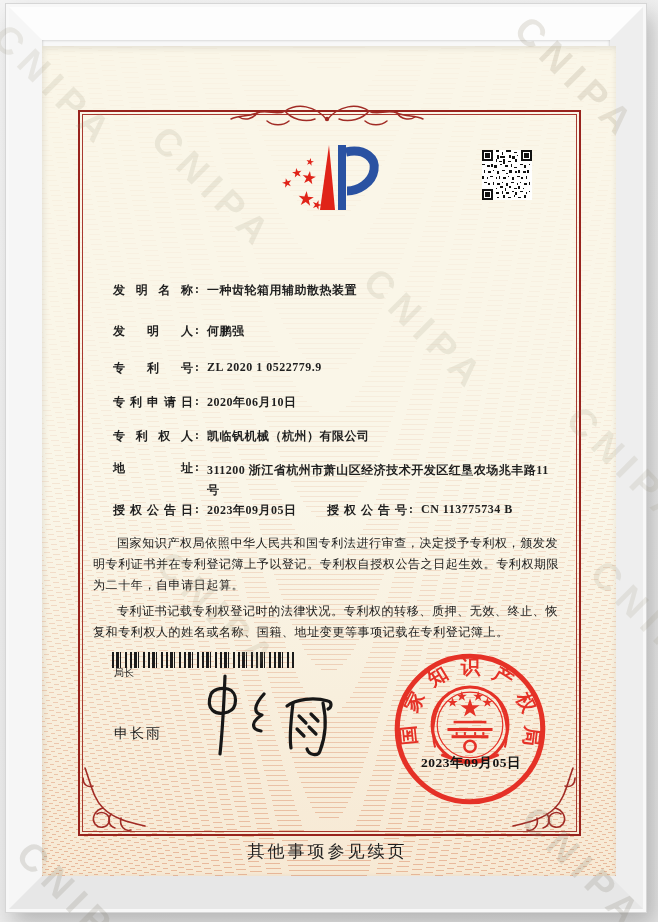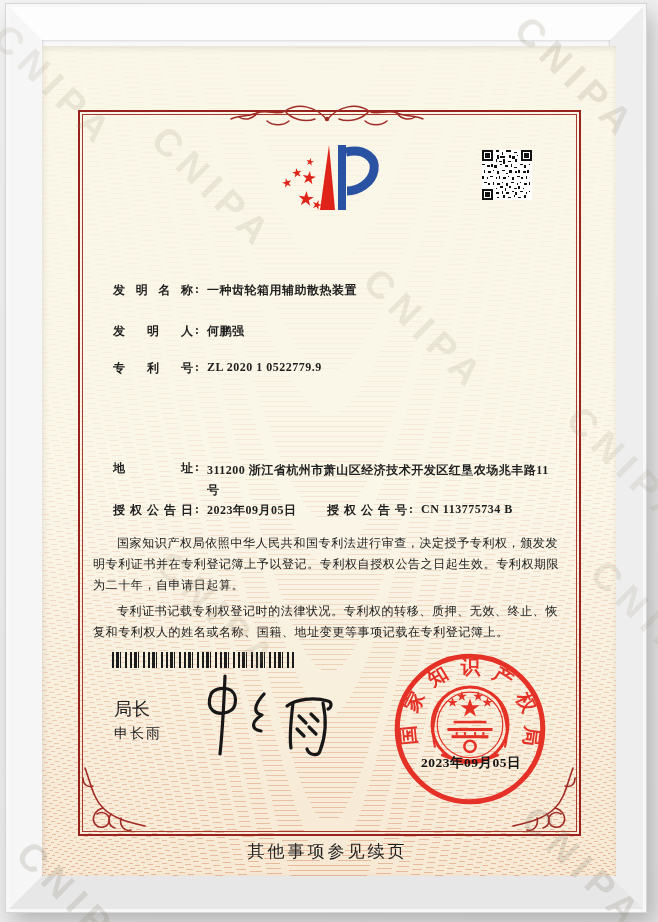--- a/index.html
+++ b/index.html
@@ -76,21 +76,21 @@
 
   .barcode{
     position:absolute;left:112px;top:652px;width:184px;height:16px;
     background:repeating-linear-gradient(90deg,
       #1b1b1b 0 2px, transparent 2px 4px,
       #1b1b1b 4px 7px, transparent 7px 8px,
       #1b1b1b 8px 9px, transparent 9px 13px,
       #1b1b1b 13px 15px, transparent 15px 18px);
   }
 
-  .sig-title{position:absolute;left:114px;top:697px;font-size:18px;color:#222;font-family:Liberation Mono, monospace;}
+  .sig-title{position:absolute;left:114px;top:666px;font-size:10px;color:#222;font-family:Liberation Mono, monospace;}
   .sig-name{position:absolute;left:114px;top:725px;font-size:14px;color:#222;font-family:"Liberation Sans",sans-serif;letter-spacing:2px;}
   .signature{position:absolute;left:192px;top:666px;}
 
   .seal{position:absolute;left:388px;top:647px;width:164px;height:164px;opacity:0.95;}
   .seal-date{
     position:absolute;left:396px;top:754px;width:150px;text-align:center;
     font-size:13.5px;font-weight:700;color:#141414;letter-spacing:0.5px;z-index:5;
   }
 
   .page-info{position:absolute;left:78px;top:804px;width:499px;text-align:center;font-size:11.5px;color:#2a2a2a;letter-spacing:1px;}
@@ -198,20 +198,26 @@
 
 
     <div class="field-row row-name">
       <span class="field-label">发明名称</span><span class="field-colon">:</span><span class="field-value">一种齿轮箱用辅助散热装置</span>
     </div>
     <div class="field-row row-inventor">
       <span class="field-label">发明人</span><span class="field-colon">:</span><span class="field-value">何鹏强</span>
     </div>
     <div class="field-row row-patentno">
       <span class="field-label">专利号</span><span class="field-colon">:</span><span class="field-value">ZL 2020 1 0522779.9</span>
+    </div>
+    <div class="field-row row-filing">
+      <span class="field-label">专利申请日</span><span class="field-colon">:</span><span class="field-value">2020年06月10日</span>
+    </div>
+    <div class="field-row row-patentee">
+      <span class="field-label">专利权人</span><span class="field-colon">:</span><span class="field-value">凯临钒机械（杭州）有限公司</span>
     </div>
     <div class="field-row row-address">
       <span class="field-label">地址</span><span class="field-colon">:</span><span class="field-value">311200 浙江省杭州市萧山区经济技术开发区红垦农场兆丰路11号</span>
     </div>
     <div class="field-row row-grant">
       <span class="field-label">授权公告日</span><span class="field-colon">:</span><span class="field-value">2023年09月05日</span>
       <span class="grant-no-pair">
         <span class="field-label">授权公告号</span><span class="field-colon">:</span><span class="field-value">CN 113775734 B</span>
       </span>
     </div>

